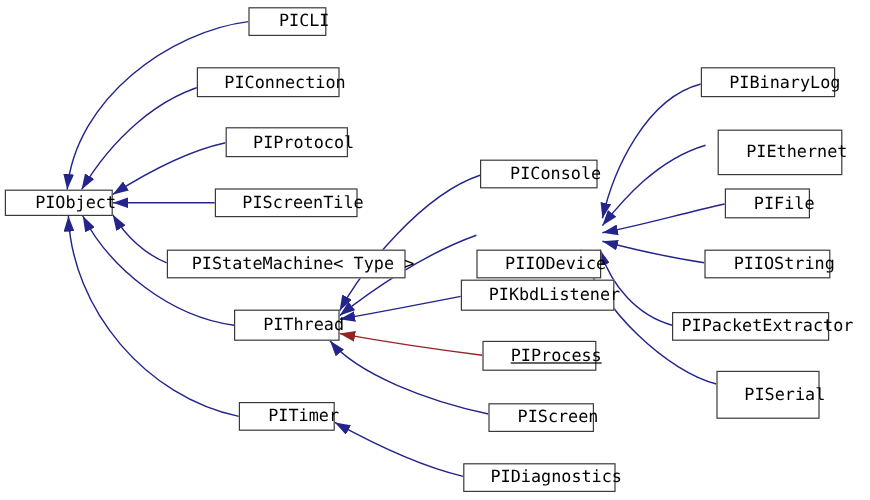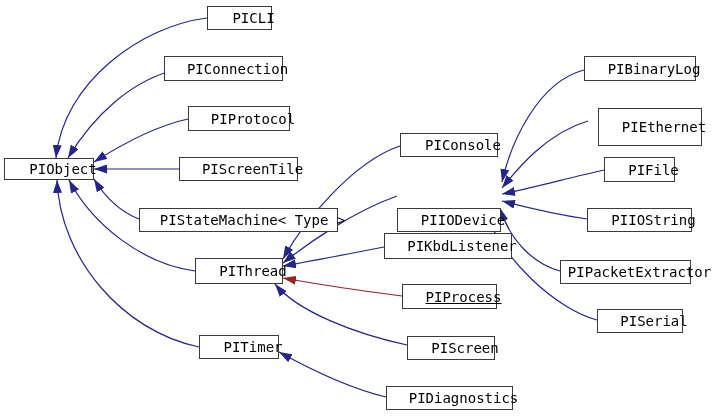--- a/index.html
+++ b/index.html
@@ -90,15 +90,15 @@
       <div class="node" style="left: 397px; top: 183px; width: 104px; height: 24px; margin-top: 25px;"><span>PIIODevice</span></div>
       <div class="node" style="left: 384px; top: 233px; width: 128px; height: 26px;"><span>PIKbdListener</span></div>
       <div class="node" style="left: 402px; top: 284px; width: 95px; height: 25px; text-decoration: underline;"><span>PIProcess</span></div>
       <div class="node" style="left: 407px; top: 336px; width: 88px; height: 24px;"><span>PIScreen</span></div>
       <div class="node" style="left: 386px; top: 386px; width: 127px; height: 24px;"><span>PIDiagnostics</span></div>
       <div class="node" style="left: 584px; top: 56px; width: 112px; height: 25px;"><span>PIBinaryLog</span></div>
       <div class="node" style="left: 588px; top: 108px; width: 104px; height: 38px; margin-left: 10px;"><span>PIEthernet</span></div>
       <div class="node" style="left: 604px; top: 157px; width: 71px; height: 25px;"><span>PIFile</span></div>
       <div class="node" style="left: 587px; top: 208px; width: 105px; height: 24px;"><span>PIIOString</span></div>
       <div class="node" style="left: 560px; top: 260px; width: 131px; height: 24px;"><span>PIPacketExtractor</span></div>
-      <div class="node" style="left: 597px; top: 309px; width: 86px; height: 24px;"><span>PISerial</span></div>
+      <div class="node" style="left: 597px; top: 309px; width: 86px; height: 40px;"><span>PISerial</span></div>
     </div>
 </div>
 
 </body></html>

